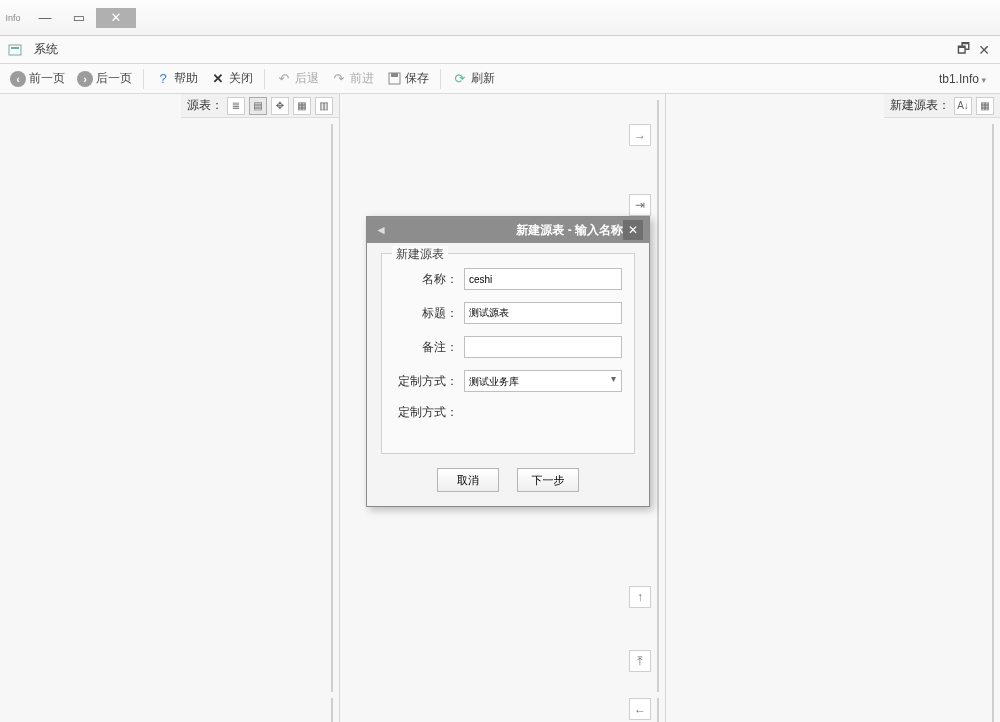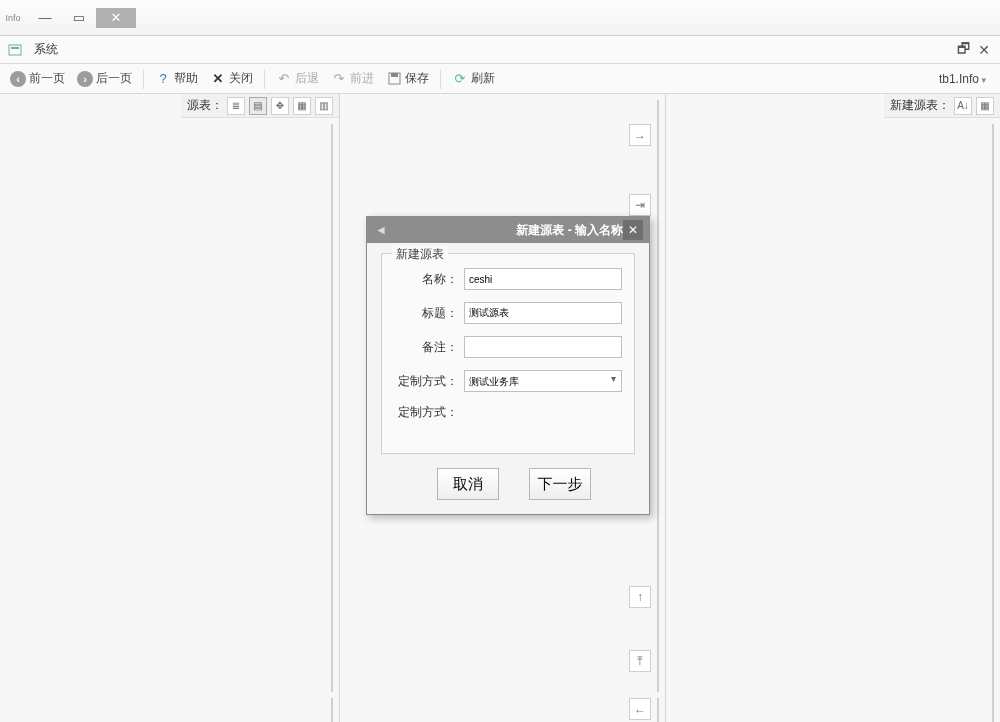--- a/index.html
+++ b/index.html
@@ -220,26 +220,25 @@
   .selwrap::after {
     content:"▾"; position:absolute; right:6px; top:3px;
     color:#666; font-size:10px; pointer-events:none;
   }
   .selwrap select { width:100%; }
   .modal-buttons {
     display:flex; justify-content:center; gap:18px;
     margin-top:14px;
   }
   .mbtn {
-    min-width:62px; height:32px;
+    min-width:62px; height:24px;
     border:1px solid #b5b5b5;
     background:linear-gradient(#fff,#eee);
-    font-size:15px;
+    font-size:11px;
     font-family:inherit;
-    margin-left:12px;
   }
 </style>
 </head>
 <body>
 
 <div class="titlebar">
   <span class="app-icon">Info</span>
   <div class="winbtns">
     <button class="winbtn">—</button>
     <button class="winbtn">▭</button>

